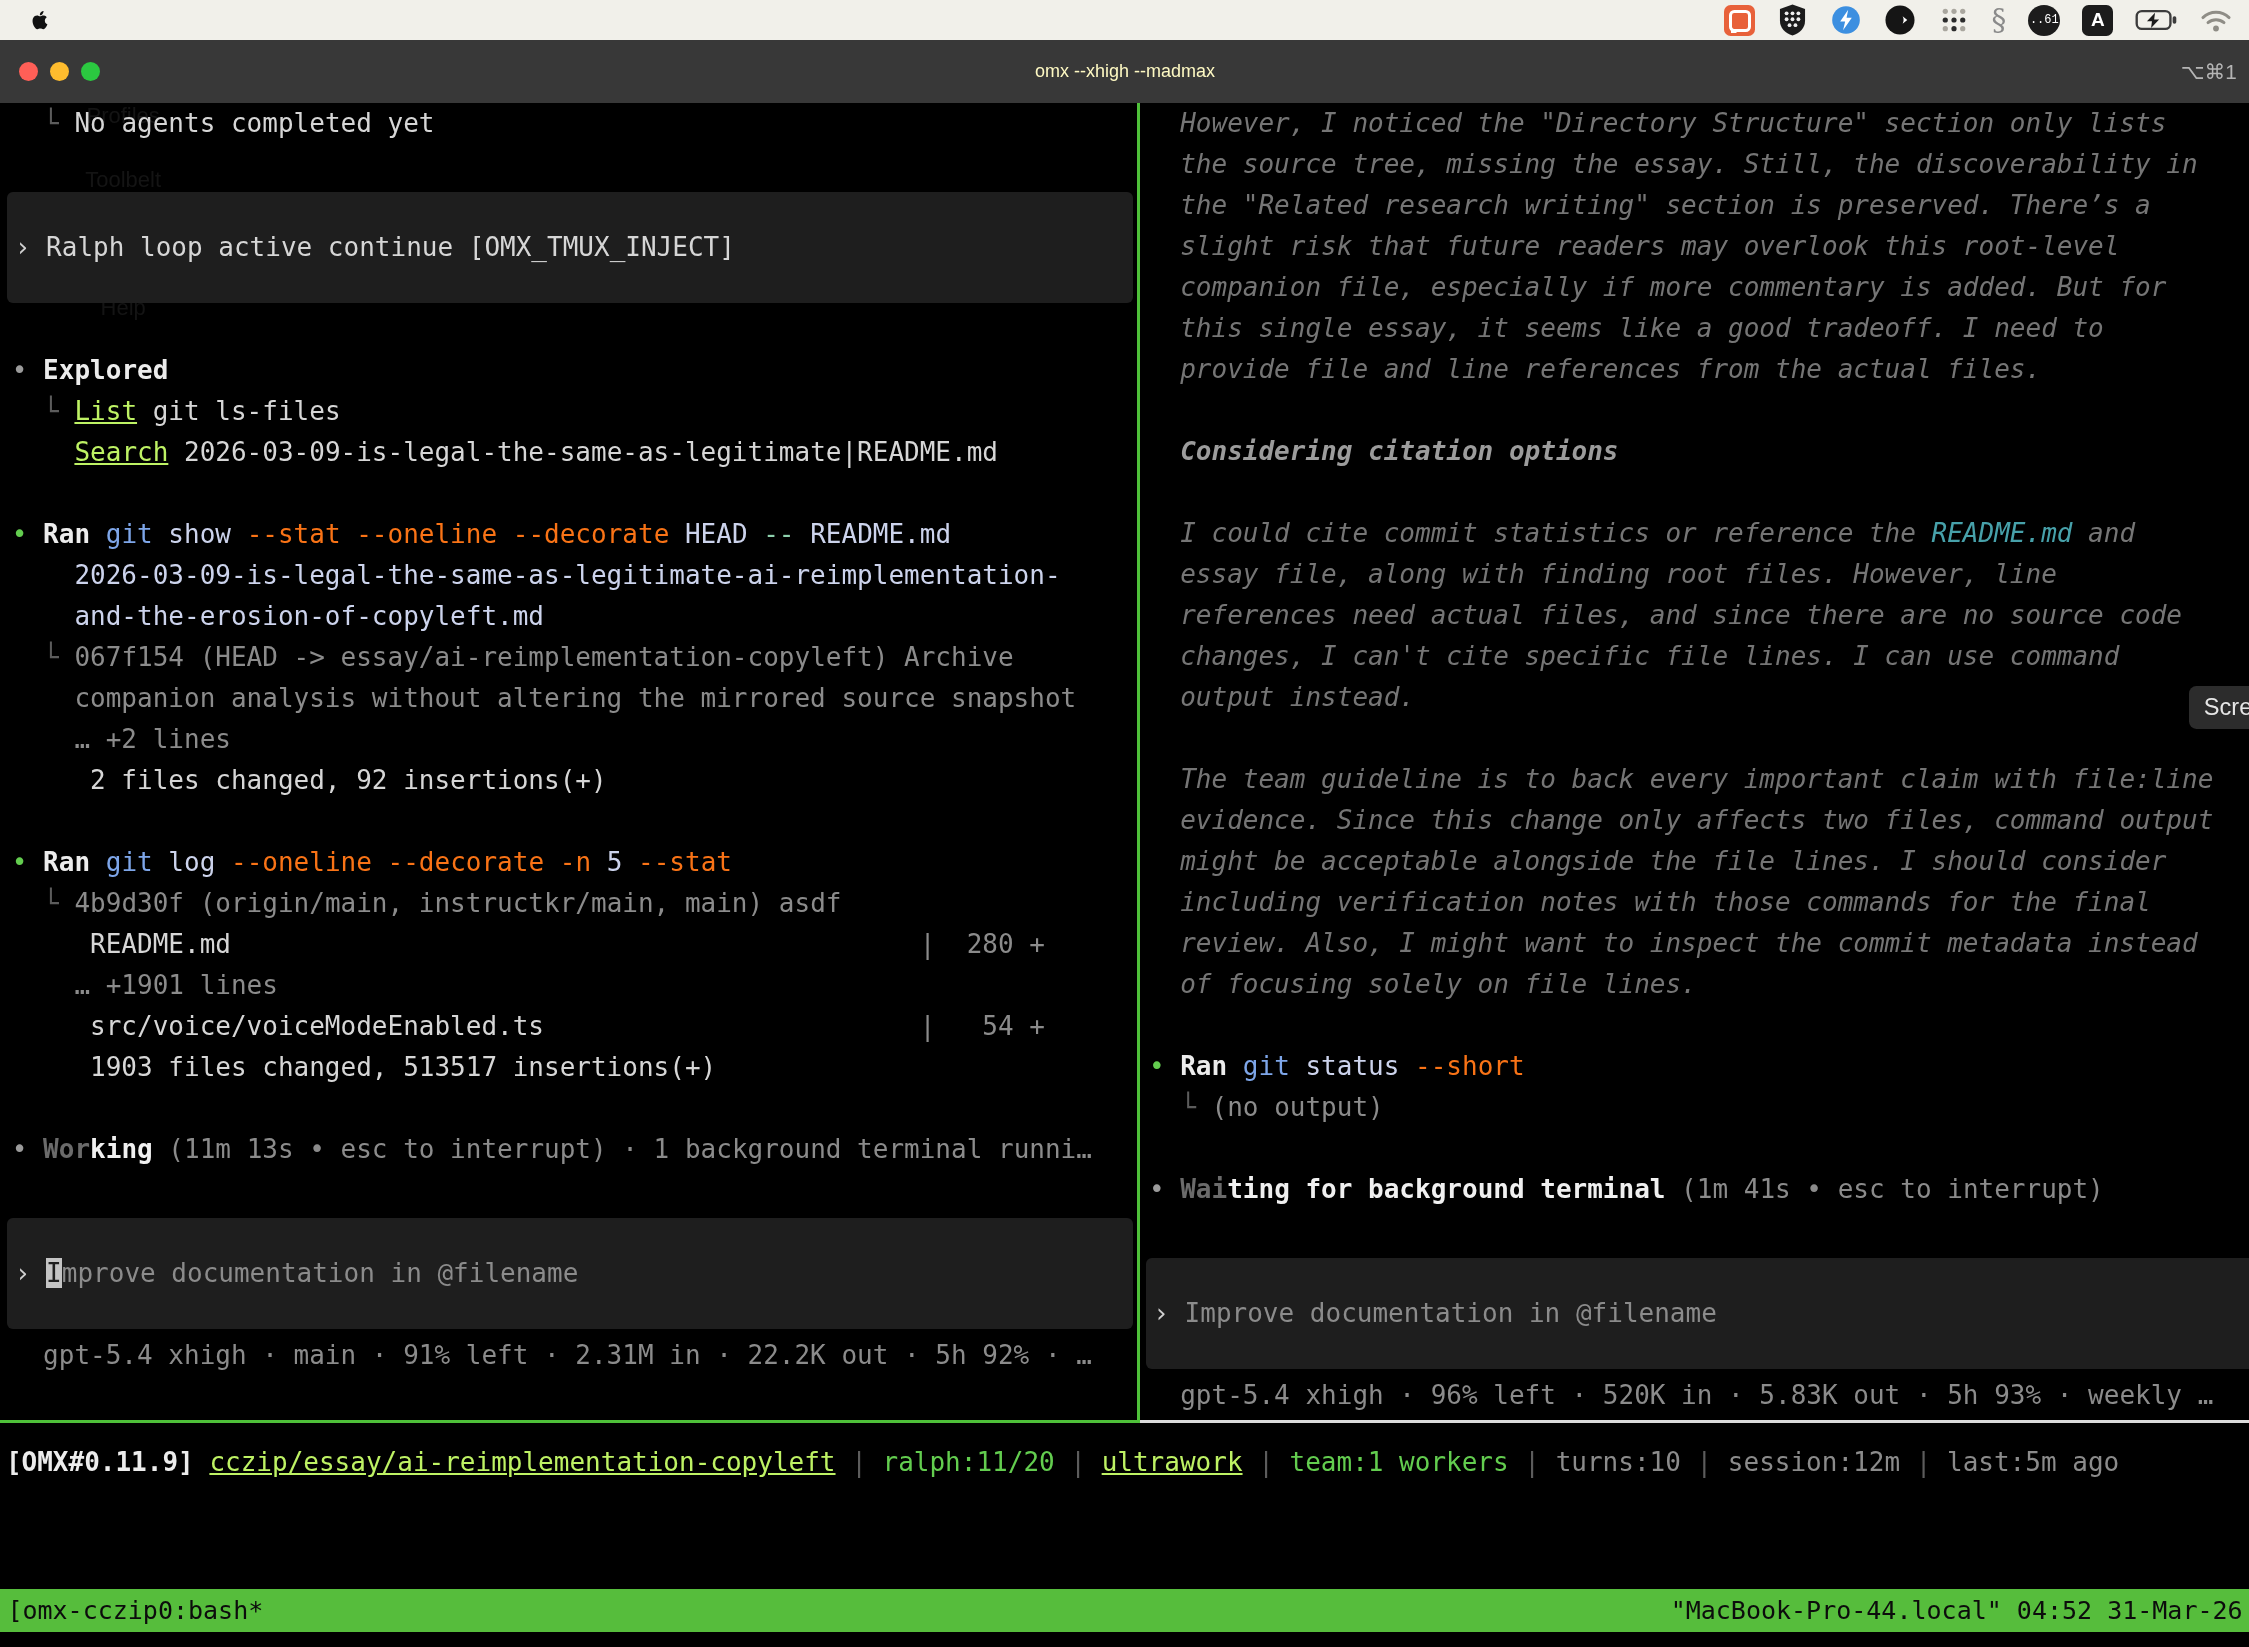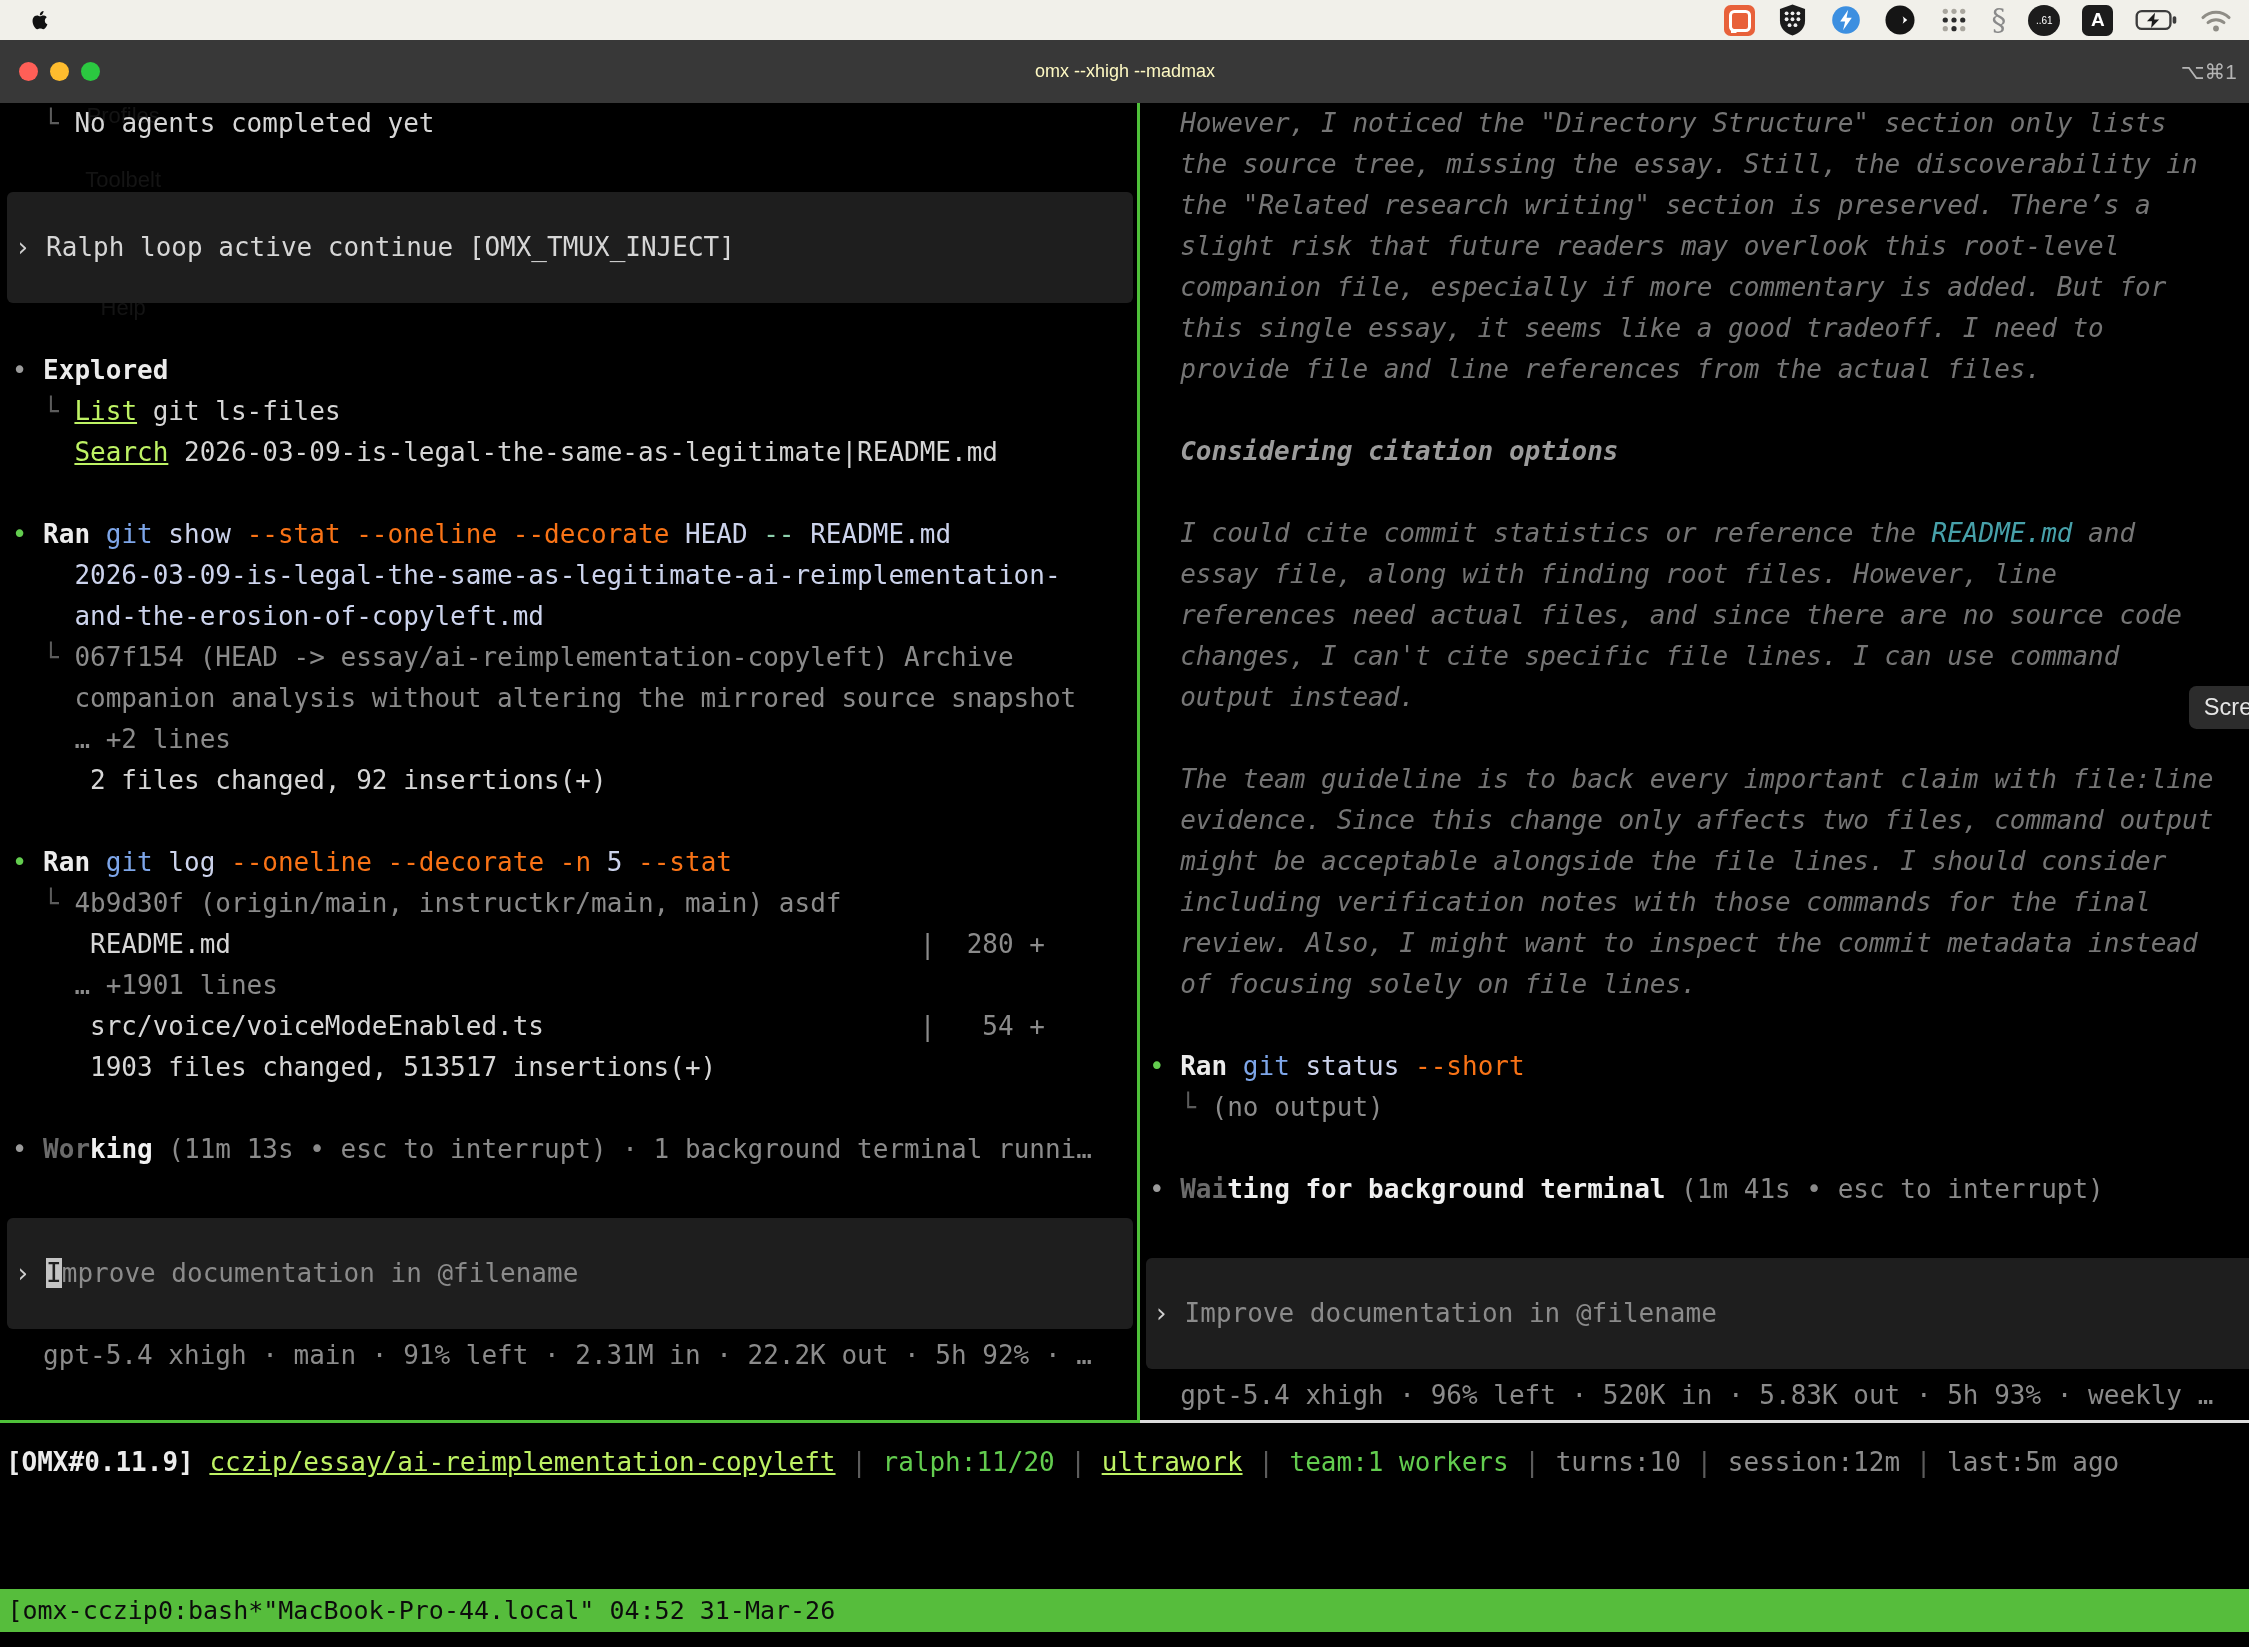--- a/index.html
+++ b/index.html
@@ -11,21 +11,21 @@
   #menubar .apple{margin-left:28px;width:25px;height:25px;display:flex;align-items:center;}
   #menu-items{display:flex;align-items:center;margin-left:31px;gap:38px;flex-direction:column;}
   #menu-items .mi{white-space:nowrap;}
   #menu-items .mi.first{font-weight:bold;}
   #status-icons{margin-left:auto;display:flex;align-items:center;gap:22px;margin-right:17.7px;}
   .sic{display:flex;align-items:center;justify-content:center;}
   .chat-ic{width:31px;height:31px;background:#e8613a;border-radius:6.6px;position:relative;}
   .chat-ic .bub{position:absolute;left:5.9px;top:5.2px;width:16px;height:16px;border:3.7px solid #fff;border-radius:5.2px;}
   .chat-ic .tail{position:absolute;left:7.4px;bottom:3px;width:0;height:0;border-left:6.6px solid #fff;border-top:6.6px solid transparent;}
   .badge61{width:32px;height:31px;background:#1c1c1c;border-radius:50%;color:#fff;
-           font-family:Liberation Sans, sans-serif;font-size:10px;display:flex;align-items:center;justify-content:center;}
+           font-family:Liberation Mono, monospace;font-size:12px;display:flex;align-items:center;justify-content:center;}
   .abadge{width:31px;height:31px;background:#1c1c1c;border-radius:6.6px;color:#fff;font-weight:bold;
           font-family:"Liberation Sans",sans-serif;font-size:19px;display:flex;align-items:center;justify-content:center;}
   .squig{color:#8a8a8a;font-size:29.5px;font-family:"DejaVu Serif",serif;}
   
   #titlebar{height:63px;background:#383838;position:relative;display:flex;align-items:center;justify-content:center;}
   #lights{position:absolute;left:19px;top:0;height:100%;display:flex;align-items:center;gap:11.8px;}
   .light{width:19px;height:19px;border-radius:50%;}
   #win-title{font-family:Liberation Sans, sans-serif;font-size:18px;color:#fef9c3;}
   #win-shortcut{position:absolute;right:13.3px;font-family:"Liberation Sans",sans-serif;font-size:20.7px;color:#b5b5b5;}
   
@@ -49,21 +49,21 @@
   .pr{color:#cfcfcf;} .cur{background:#c4c4c4;color:#1e1e1e;}
   
   #hline{display:flex;height:3px;}
   #hline .hl-left{width:1140px;background:#4fc13a;}
   #hline .hl-right{flex:1;background:#dcdcdc;}
   #omx-line{margin-top:19px;padding-left:5.9px;white-space:pre;font-size:26px;height:41px;line-height:41px;}
   #tooltip{position:absolute;left:2189px;top:686px;width:103px;height:43px;background:#2c2c2c;
            border-radius:7.4px;color:#e6e6e6;font-family:"Liberation Sans",sans-serif;font-size:23.6px;
            display:flex;align-items:center;padding-left:14.8px;box-sizing:border-box;}
   #tmuxbar{position:absolute;left:0;top:1589px;width:2250px;height:43px;background:#56bd3c;
-           color:#0c0c0c;font-size:25px;display:flex;align-items:center;justify-content:flex-start;
+           color:#0c0c0c;font-size:25px;display:flex;align-items:center;justify-content:space-between;
            padding:0 7.4px;box-sizing:border-box;white-space:pre;}
 </style>
 </head>
 <body>
 
 <div id="screen">
 
   <div id="menubar">
     <span class="apple">
       <svg viewBox="0 0 24 24" width="23.6" height="23.6">

